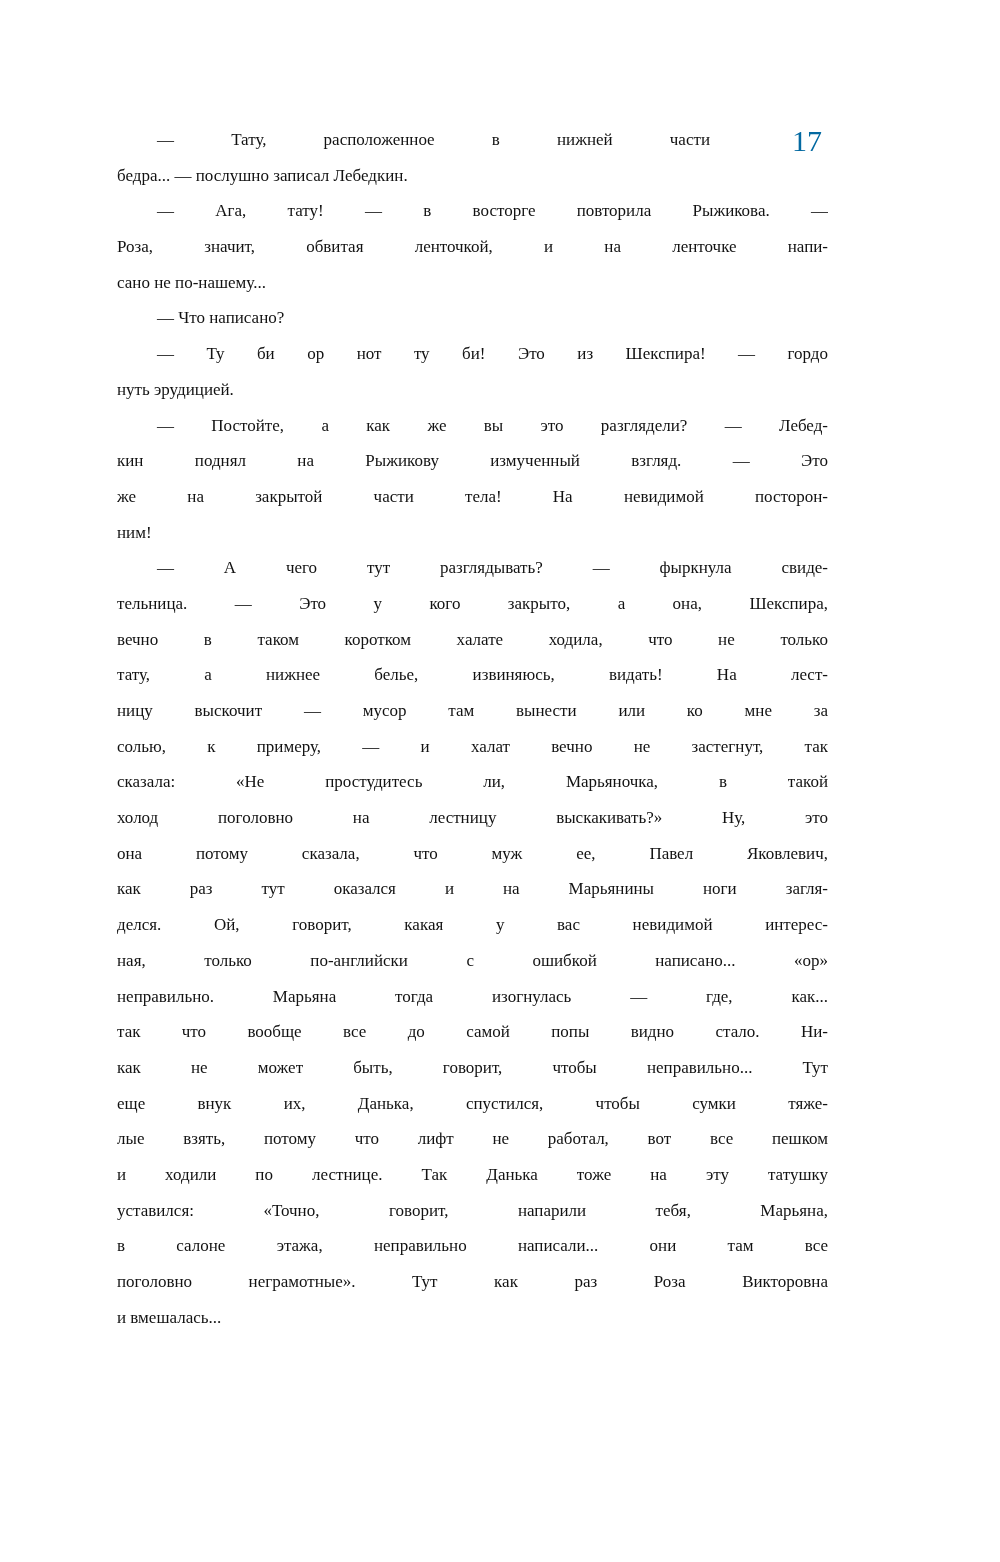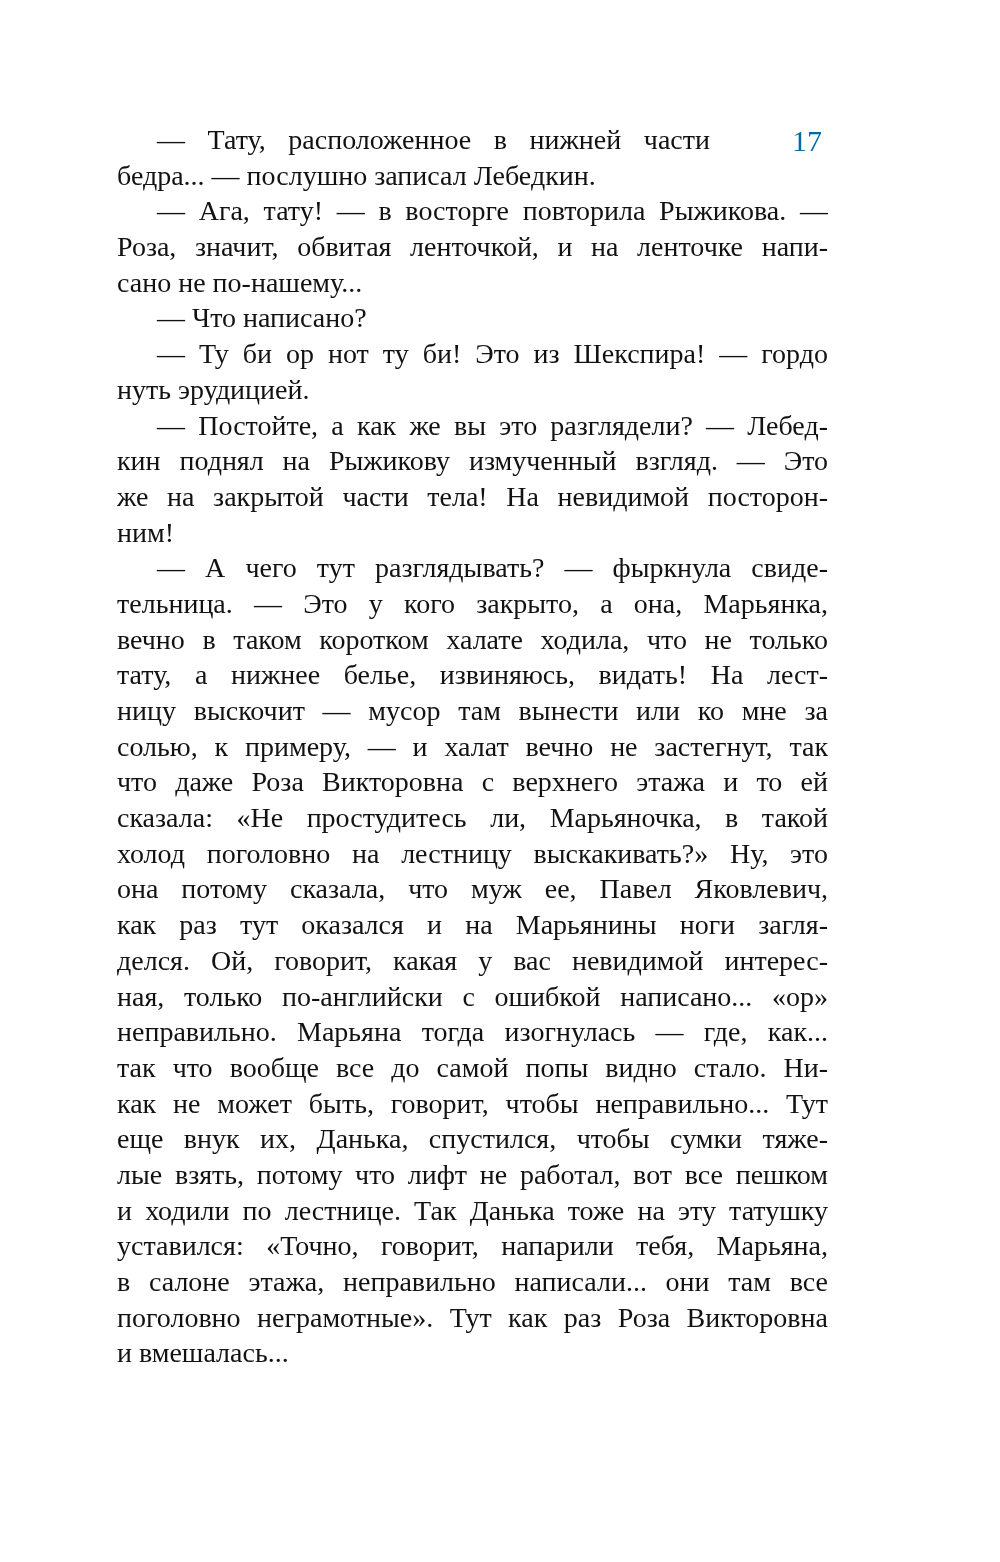--- a/index.html
+++ b/index.html
@@ -21,21 +21,21 @@
     left: 792px;
     font-size: 30px;
     line-height: 1;
     color: #0369a1;
   }
   .text-block {
     position: absolute;
     left: 117px;
     top: 122px;
     width: 711px;
-    font-size: 28px;
+    font-size: 17px;
     line-height: 35.7px;
   }
   .line {
     text-align: justify;
     text-align-last: justify;
     white-space: normal;
     overflow: hidden;
     height: 35.7px;
   }
   .line.indent {
@@ -61,26 +61,25 @@
     <div class="line">Роза, значит, обвитая ленточкой, и на ленточке напи-</div>
     <div class="line last">сано не по-нашему...</div>
     <div class="line indent last">— Что написано?</div>
     <div class="line indent">— Ту би ор нот ту би! Это из Шекспира! — гордо</div>
     <div class="line last">нуть эрудицией.</div>
     <div class="line indent">— Постойте, а как же вы это разглядели? — Лебед-</div>
     <div class="line">кин поднял на Рыжикову измученный взгляд. — Это</div>
     <div class="line">же на закрытой части тела! На невидимой посторон-</div>
     <div class="line last">ним!</div>
     <div class="line indent">— А чего тут разглядывать? — фыркнула свиде-</div>
-    <div class="line">тельница. — Это у кого закрыто, а она, Марьянка,</div>
+    <div class="line">тельница. — Это у кого закрыто, а она, Шекспира,</div>
     <div class="line">вечно в таком коротком халате ходила, что не только</div>
     <div class="line">тату, а нижнее белье, извиняюсь, видать! На лест-</div>
     <div class="line">ницу выскочит — мусор там вынести или ко мне за</div>
     <div class="line">солью, к примеру, — и халат вечно не застегнут, так</div>
-    <div class="line">что даже Роза Викторовна с верхнего этажа и то ей</div>
     <div class="line">сказала: «Не простудитесь ли, Марьяночка, в такой</div>
     <div class="line">холод поголовно на лестницу выскакивать?» Ну, это</div>
     <div class="line">она потому сказала, что муж ее, Павел Яковлевич,</div>
     <div class="line">как раз тут оказался и на Марьянины ноги загля-</div>
     <div class="line">делся. Ой, говорит, какая у вас невидимой интерес-</div>
     <div class="line">ная, только по-английски с ошибкой написано... «ор»</div>
     <div class="line">неправильно. Марьяна тогда изогнулась — где, как...</div>
     <div class="line">так что вообще все до самой попы видно стало. Ни-</div>
     <div class="line">как не может быть, говорит, чтобы неправильно... Тут</div>
     <div class="line">еще внук их, Данька, спустился, чтобы сумки тяже-</div>

